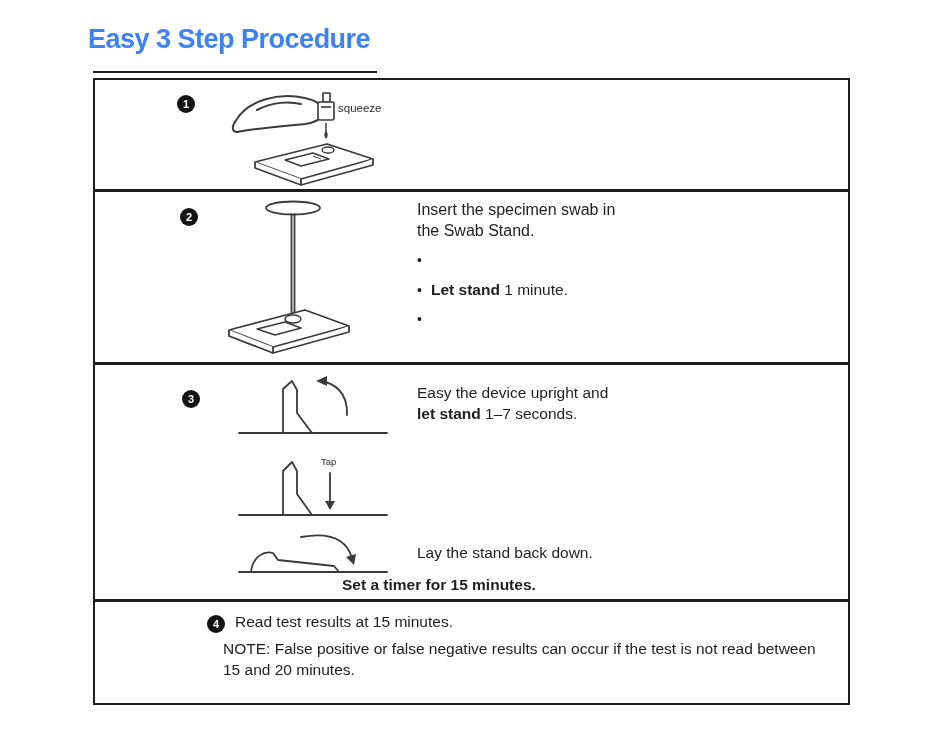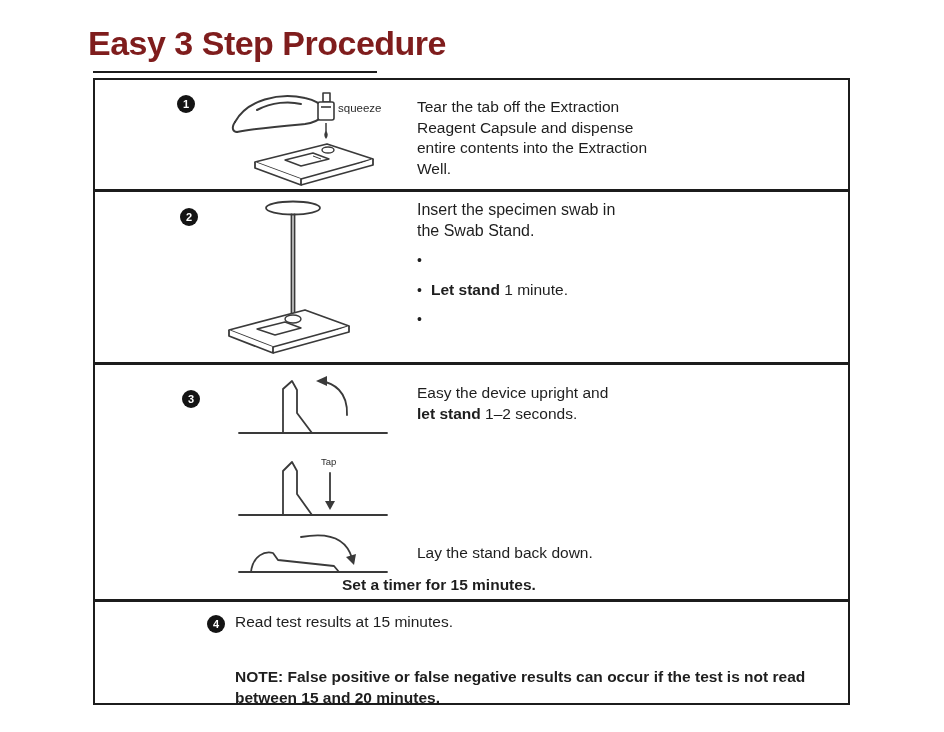--- a/index.html
+++ b/index.html
@@ -1,20 +1,20 @@
 <!DOCTYPE html>
 <html><head>
 <meta charset="utf-8">
 <style>
   * { margin:0; padding:0; box-sizing:border-box; }
   html,body { width:944px; height:732px; background:#ffffff; overflow:hidden; }
   body { font-family:"Liberation Sans", sans-serif; color:#1e1e1e; position:relative; }
 
-  .title { position:absolute; left:88px; top:24px; font-size:34px; font-weight:bold;
-           color:#7f1d1d; letter-spacing:-0.5px; }
+  .title { position:absolute; left:88px; top:24px; font-size:27px; font-weight:bold;
+           color:#3b82f6; letter-spacing:-0.5px; }
   .title-rule { position:absolute; left:93px; top:71px; width:284px; height:2px; background:#1c1c1c; }
 
   .box { position:absolute; left:93px; top:78px; width:757px; height:627px; border:2px solid #1c1c1c; background:#fff; }
   .sec { position:relative; }
   .s1 { height:112px; border-bottom:3px solid #1c1c1c; }
   .s2 { height:173px; border-bottom:3px solid #1c1c1c; }
   .s3 { height:237px; border-bottom:3px solid #1c1c1c; }
   .s4 { height:92px; }
 
   .badge { position:absolute; width:18px; height:18px; border-radius:50%; background:#141414; color:#fff;
@@ -41,21 +41,21 @@
   .bullet-row { display:flex; gap:6px; margin-top:9px; font-size:15.5px; line-height:20.5px; }
   .bullet-mark { width:8px; flex:0 0 8px; font-size:14px; }
   .bullet-text { width:196px; }
 
   .t3a { left:322px; top:18px; width:208px; }
   .t3b { left:322px; top:100px; width:244px; }
   .t3c { left:322px; top:178px; width:250px; }
   .timer { left:247px; top:210px; font-weight:bold; font-size:15.5px; }
 
   .t4read { left:140px; top:10px; font-weight:normal; width:420px; }
-  .t4note { left:140px; top:37px; font-weight:bold; width:606px;margin-top:28px; }
+  .t4note { left:128px; top:37px; font-weight:normal; width:606px; }
 
   svg text { font-family:"Liberation Sans", sans-serif; }
 </style>
 </head>
 <body>
 
 <div class="page">
 
   <h1 class="title">Easy 3 Step Procedure</h1>
   <div class="title-rule"></div>
@@ -85,21 +85,20 @@
           <path d="M28,74 L100,56 L146,71 L74,91 Z"></path>
           <path d="M28,74 L28,80 L74,97 L74,91"></path>
           <path d="M74,97 L146,77 L146,71"></path>
           <ellipse cx="101" cy="62" rx="6" ry="3" stroke-width="1.4"></ellipse>
           <path d="M58,72 L86,65 L102,71 L74,78 Z" stroke-width="1.4"></path>
           <line x1="86" y1="68" x2="94" y2="71" stroke-width="1"></line>
         </g>
         <text x="111" y="24" font-size="11.5" fill="#2c2c2c">squeeze</text>
       </svg>
 
-      <p class="txt t1">Tear the tab off the Extraction Reagent Capsule and dispense entire contents into the Extraction Well.</p>
     </section>
 
     <section class="sec s2">
       <span class="badge b2">2</span>
 
       <svg class="illo i2" width="160" height="162" viewBox="0 0 160 162">
         <g fill="none" stroke="#3a3a3a" stroke-width="1.8" stroke-linecap="round" stroke-linejoin="round">
           <ellipse cx="80" cy="10" rx="27" ry="6.5"></ellipse>
           <line x1="78.5" y1="16.5" x2="78.5" y2="118"></line>
           <line x1="81.5" y1="16.5" x2="81.5" y2="118"></line>
@@ -135,21 +134,21 @@
       <span class="badge b3">3</span>
 
       <svg class="illo i3a" width="160" height="64" viewBox="0 0 160 64">
         <g fill="none" stroke="#3a3a3a" stroke-width="1.8" stroke-linecap="round" stroke-linejoin="round">
           <line x1="2" y1="58" x2="150" y2="58"></line>
           <path d="M46,58 L46,14 L55,6 L60,15 L60,38 L75,58 Z" fill="#fff"></path>
           <path d="M110,40 C111,16 96,8 84,6"></path>
         </g>
         <polygon points="79,6 90,1 90,11" fill="#3a3a3a"></polygon>
       </svg>
-      <p class="txt t3a"><span>Easy the device upright and </span><b>let stand</b><span> 1–2 seconds.</span></p>
+      <p class="txt t3a"><span>Easy the device upright and </span><b>let stand</b><span> 1–7 seconds.</span></p>
 
       <svg class="illo i3b" width="160" height="78" viewBox="0 0 160 78">
         <g fill="none" stroke="#3a3a3a" stroke-width="1.8" stroke-linecap="round" stroke-linejoin="round">
           <line x1="2" y1="70" x2="150" y2="70"></line>
           <path d="M46,70 L46,26 L55,17 L60,26 L60,49 L75,70 Z" fill="#fff"></path>
           <line x1="93" y1="28" x2="93" y2="57"></line>
         </g>
         <polygon points="93,65 88,56 98,56" fill="#3a3a3a"></polygon>
         <text x="84" y="20" font-size="9.5" fill="#2c2c2c">Tap</text>
       </svg>

